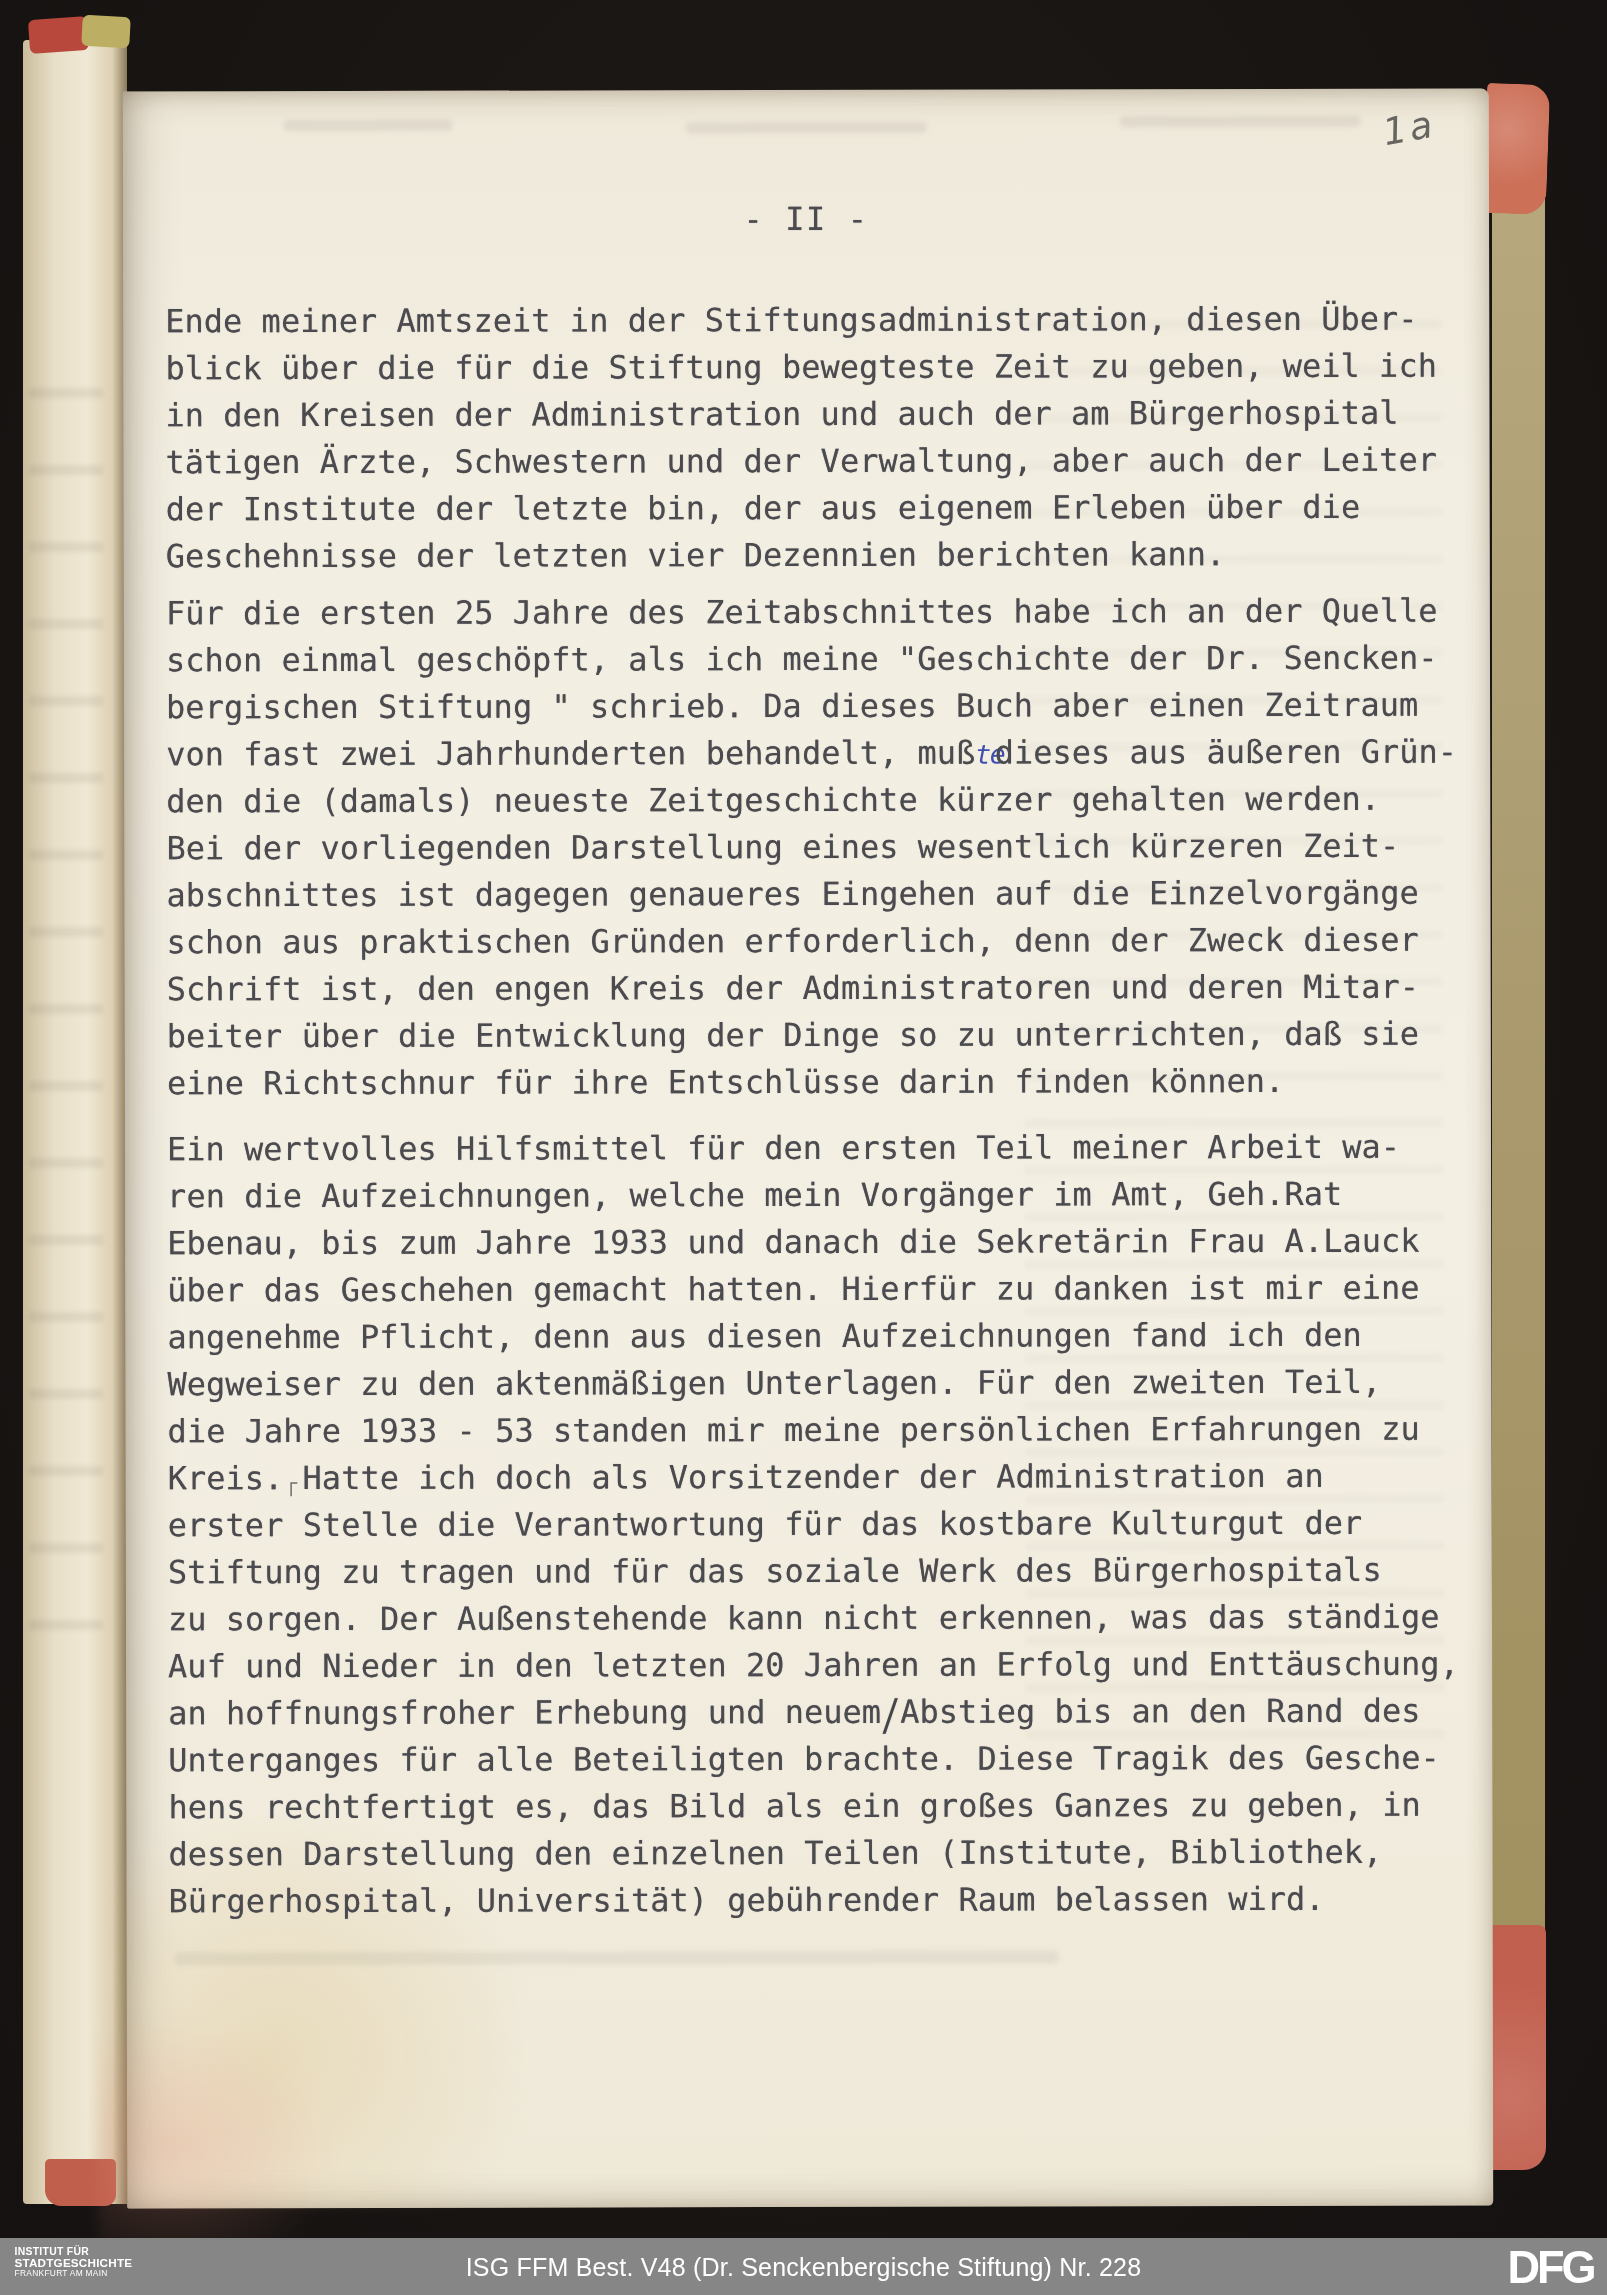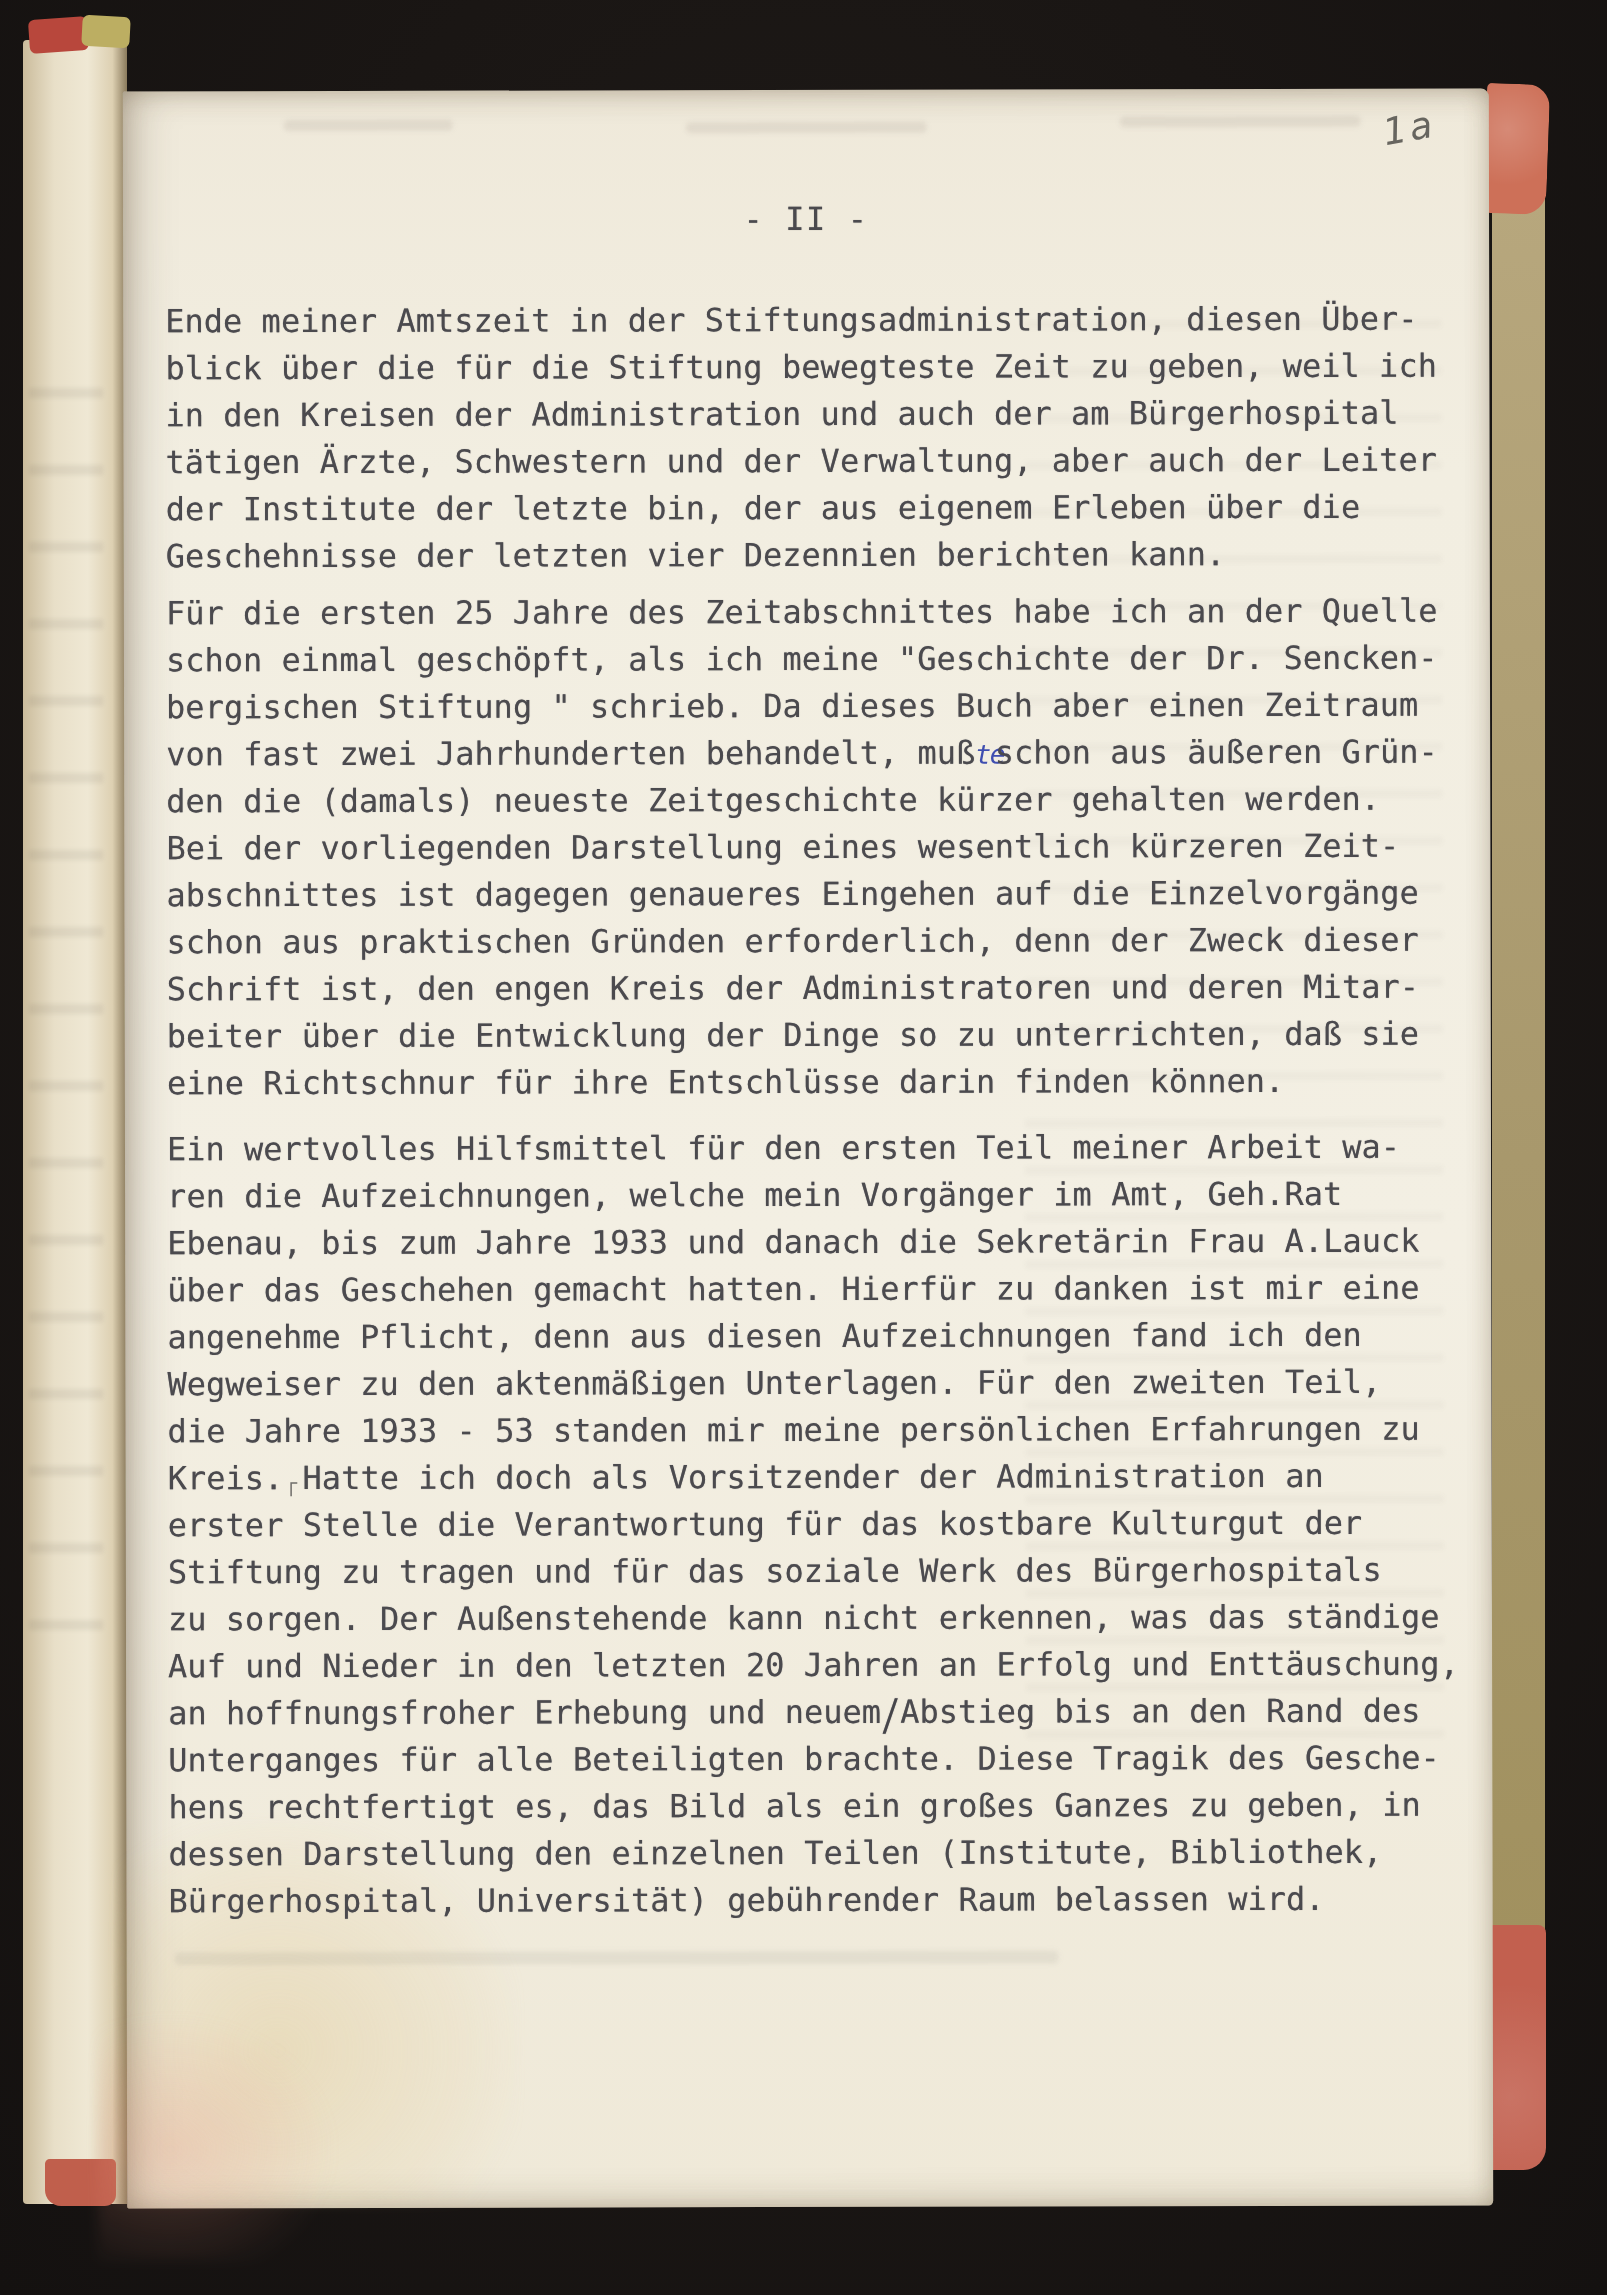--- a/index.html
+++ b/index.html
@@ -155,21 +155,21 @@
           <div class="tline"><span>blick über die für die Stiftung bewegteste Zeit zu geben, weil ich</span></div>
           <div class="tline"><span>in den Kreisen der Administration und auch der am Bürgerhospital</span></div>
           <div class="tline"><span>tätigen Ärzte, Schwestern und der Verwaltung, aber auch der Leiter</span></div>
           <div class="tline"><span>der Institute der letzte bin, der aus eigenem Erleben über die</span></div>
           <div class="tline"><span>Geschehnisse der letzten vier Dezennien berichten kann.</span></div>
         </div>
         <div class="para para-1">
           <div class="tline"><span>Für die ersten 25 Jahre des Zeitabschnittes habe ich an der Quelle</span></div>
           <div class="tline"><span>schon einmal geschöpft, als ich meine "Geschichte der Dr. Sencken-</span></div>
           <div class="tline"><span>bergischen Stiftung " schrieb. Da dieses Buch aber einen Zeitraum</span></div>
-          <div class="tline"><span>von fast zwei Jahrhunderten behandelt, muß</span><span class="ins-blue">te</span><span>schon aus äußeren Grün-</span></div>
+          <div class="tline"><span>von fast zwei Jahrhunderten behandelt, muß</span><span class="ins-blue">te</span><span>dieses aus äußeren Grün-</span></div>
           <div class="tline"><span>den die (damals) neueste Zeitgeschichte kürzer gehalten werden.</span></div>
           <div class="tline"><span>Bei der vorliegenden Darstellung eines wesentlich kürzeren Zeit-</span></div>
           <div class="tline"><span>abschnittes ist dagegen genaueres Eingehen auf die Einzelvorgänge</span></div>
           <div class="tline"><span>schon aus praktischen Gründen erforderlich, denn der Zweck dieser</span></div>
           <div class="tline"><span>Schrift ist, den engen Kreis der Administratoren und deren Mitar-</span></div>
           <div class="tline"><span>beiter über die Entwicklung der Dinge so zu unterrichten, daß sie</span></div>
           <div class="tline"><span>eine Richtschnur für ihre Entschlüsse darin finden können.</span></div>
         </div>
         <div class="para para-2">
           <div class="tline"><span>Ein wertvolles Hilfsmittel für den ersten Teil meiner Arbeit wa-</span></div>
@@ -186,15 +186,24 @@
           <div class="tline"><span>Auf und Nieder in den letzten 20 Jahren an Erfolg und Enttäuschung,</span></div>
           <div class="tline"><span>an hoffnungsfroher Erhebung und neuem</span><span class="pen-slash">/</span><span>Abstieg bis an den Rand des</span></div>
           <div class="tline"><span>Unterganges für alle Beteiligten brachte. Diese Tragik des Gesche-</span></div>
           <div class="tline"><span>hens rechtfertigt es, das Bild als ein großes Ganzes zu geben, in</span></div>
           <div class="tline"><span>dessen Darstellung den einzelnen Teilen (Institute, Bibliothek,</span></div>
           <div class="tline"><span>Bürgerhospital, Universität) gebührender Raum belassen wird.</span></div>
         </div>
       </div>
   </div>
 
+  <div class="footer">
+    <div class="inst">
+      <div class="l1">INSTITUT FÜR</div>
+      <div class="l2">STADTGESCHICHTE</div>
+      <div class="l3">FRANKFURT AM MAIN</div>
+    </div>
+    <div class="ref">ISG FFM Best. V48 (Dr. Senckenbergische Stiftung) Nr. 228</div>
+    <div class="dfg">DFG</div>
+  </div>
 
 </div>
 
 
 </body></html>

